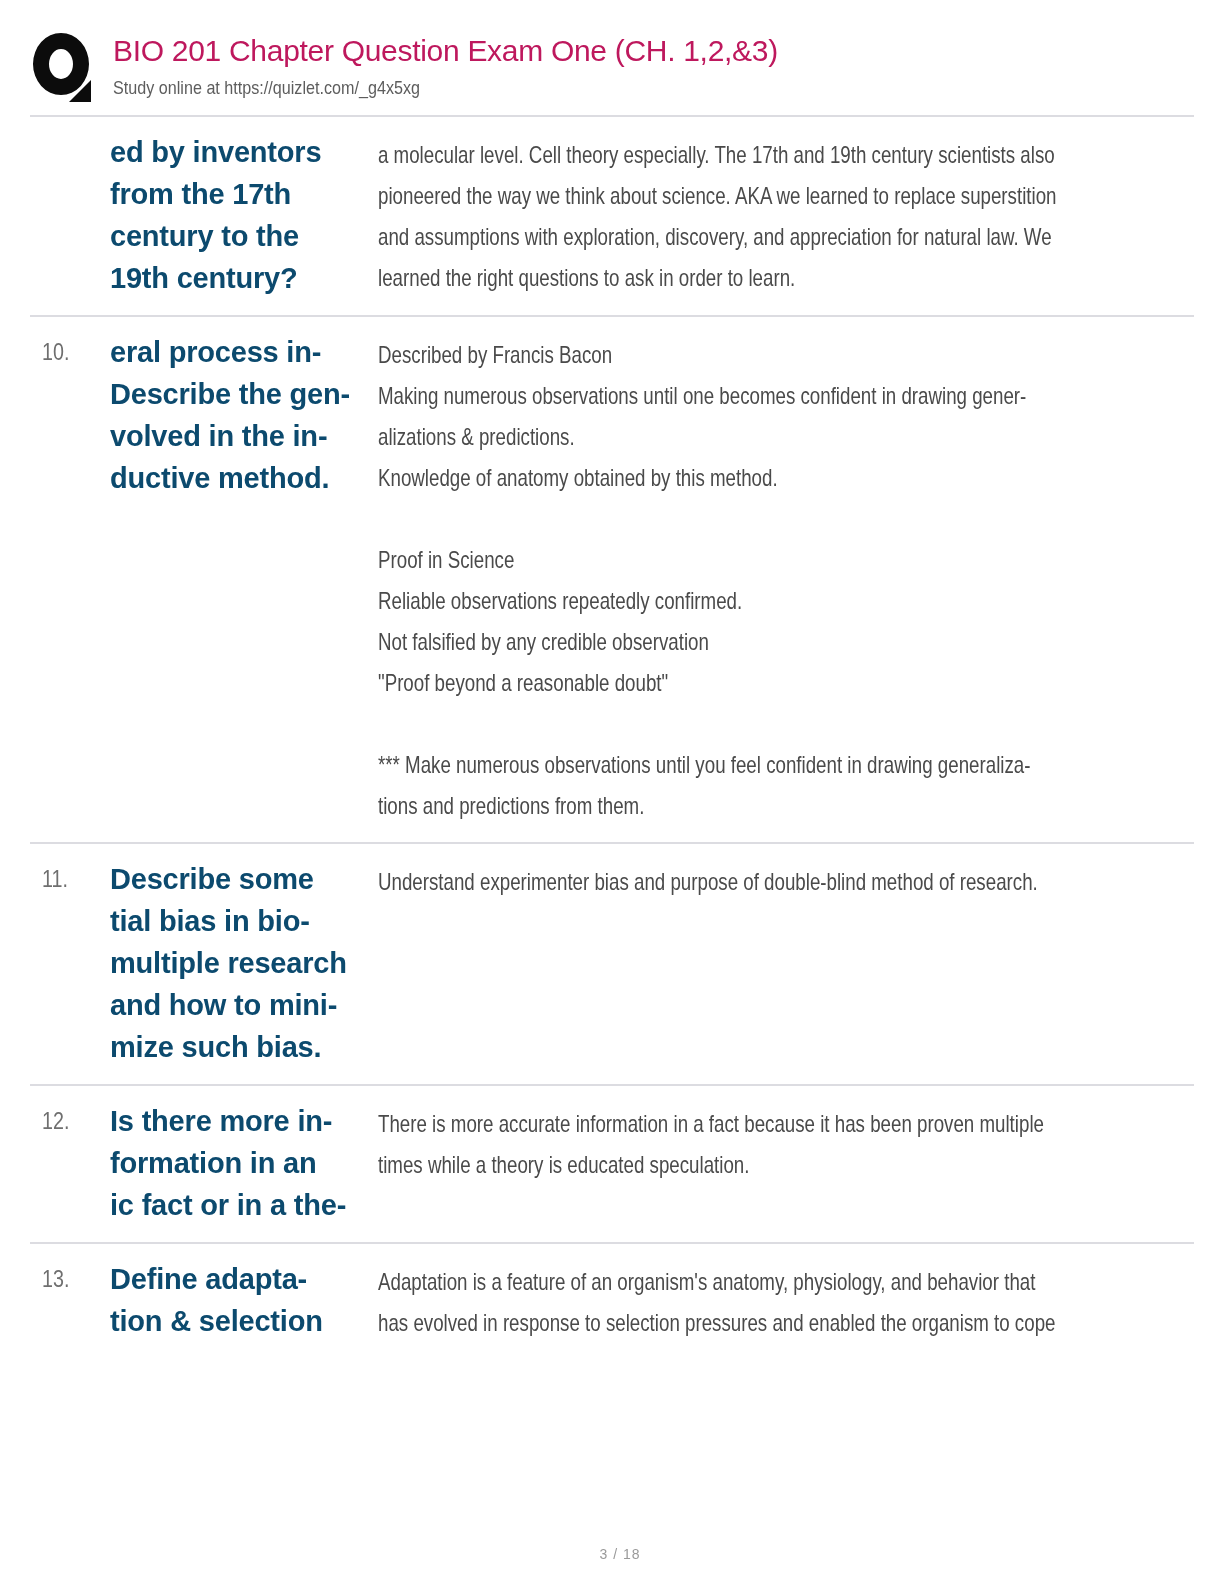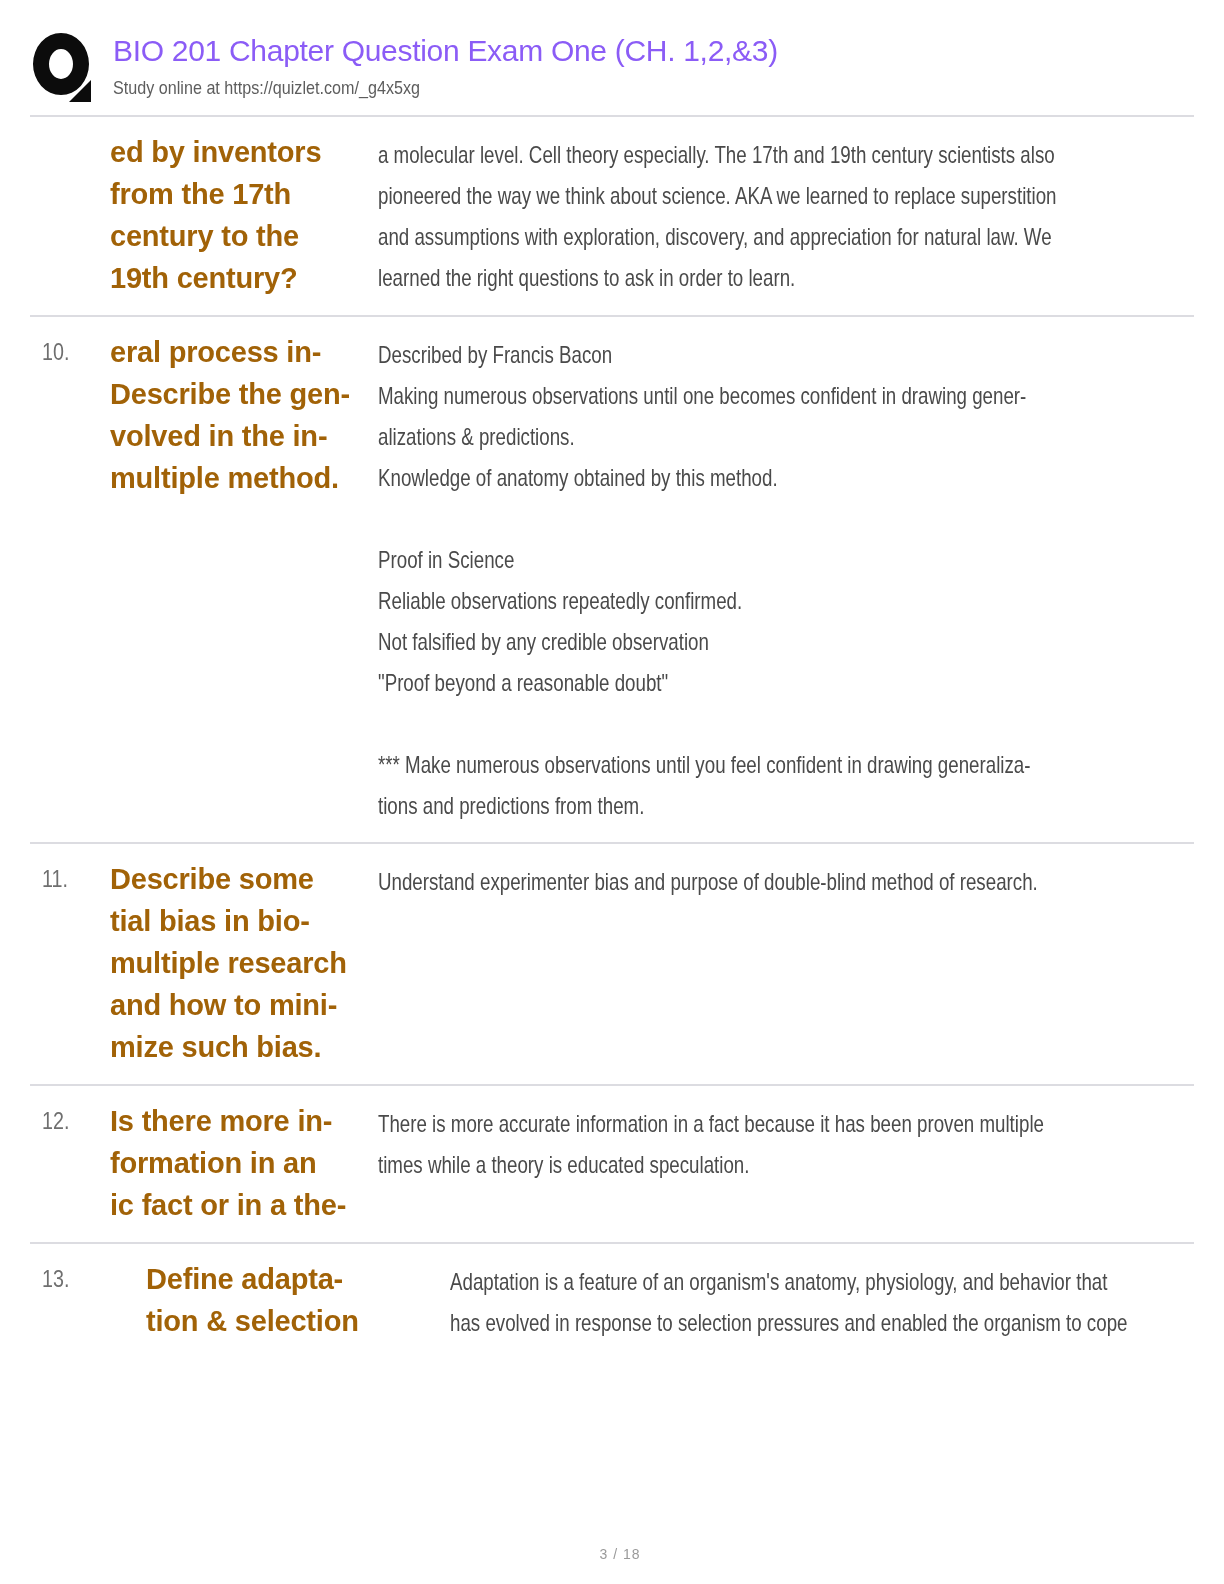--- a/index.html
+++ b/index.html
@@ -11,34 +11,34 @@
   .header{
     margin:0 30px;padding:30px 0 0 3px;height:85px;box-sizing:content-box;
     border-bottom:2px solid #dcdce1;display:flex;gap:24px;align-items:flex-start;
   }
   .q-logo{position:relative;width:56px;height:62px;margin-top:3px;flex:0 0 auto;}
   .q-ring{position:absolute;left:0;top:0;width:56px;height:62px;box-sizing:border-box;
     border:16px solid #0c0c0c;border-radius:50%;}
   .q-tail{position:absolute;right:-2px;bottom:-7px;width:22px;height:22px;background:#0c0c0c;
     clip-path:polygon(100% 0,100% 100%,0 100%);}
   .header-text{padding-top:4px;}
-  .title{font-size:30px;color:#8b5cf6;letter-spacing:-0.3px;line-height:34px;}
+  .title{font-size:30px;color:#be185d;letter-spacing:-0.3px;line-height:34px;}
   .subtitle{font-size:19px;color:#5d5d5d;font-weight:300;margin-top:9px;white-space:nowrap;
     transform:scaleX(0.85);transform-origin:0 0;}
   
   .qa-list{}
   .qa-row{
     margin:0 30px;padding:14px 0 16px 12px;border-bottom:2px solid #dcdce1;
     display:grid;grid-template-columns:68px 268px 1fr;align-items:start;
   }
-  .qa-row:last-child{border-bottom:none;gap:36px;}
+  .qa-row:last-child{border-bottom:none;}
   .q-num{font-size:24px;color:#6f6f6f;font-weight:300;line-height:42px;
     transform:scaleX(0.82);transform-origin:0 0;}
   .q-cell{}
-  .q-line{font-size:29px;font-weight:700;color:#a16207;line-height:42px;letter-spacing:-0.2px;white-space:nowrap;}
+  .q-line{font-size:29px;font-weight:700;color:#0c4a6e;line-height:42px;letter-spacing:-0.2px;white-space:nowrap;}
   .a-cell{padding-top:3px;}
   .a-line{font-size:24px;color:#4a4a4a;font-weight:300;line-height:41px;white-space:nowrap;
     transform:scaleX(0.78);transform-origin:0 0;}
   
   .footer{position:absolute;left:16px;right:0;bottom:22px;text-align:center;
     font-size:14px;color:#9a9a9a;font-weight:300;letter-spacing:1px;}
 </style>
 </head>
 <body>
 
@@ -68,21 +68,21 @@
         <div class="a-line">and assumptions with exploration, discovery, and appreciation for natural law. We</div>
         <div class="a-line">learned the right questions to ask in order to learn.</div>
       </div>
     </div>
     <div class="qa-row">
       <div class="q-num">10.</div>
       <div class="q-cell">
         <div class="q-line">eral process in-</div>
         <div class="q-line">Describe the gen-</div>
         <div class="q-line">volved in the in-</div>
-        <div class="q-line">multiple method.</div>
+        <div class="q-line">ductive method.</div>
       </div>
       <div class="a-cell">
         <div class="a-line">Described by Francis Bacon</div>
         <div class="a-line">Making numerous observations until one becomes confident in drawing gener-</div>
         <div class="a-line">alizations &amp; predictions.</div>
         <div class="a-line">Knowledge of anatomy obtained by this method.</div>
         <div class="a-line">&nbsp;</div>
         <div class="a-line">Proof in Science</div>
         <div class="a-line">Reliable observations repeatedly confirmed.</div>
         <div class="a-line">Not falsified by any credible observation</div>

